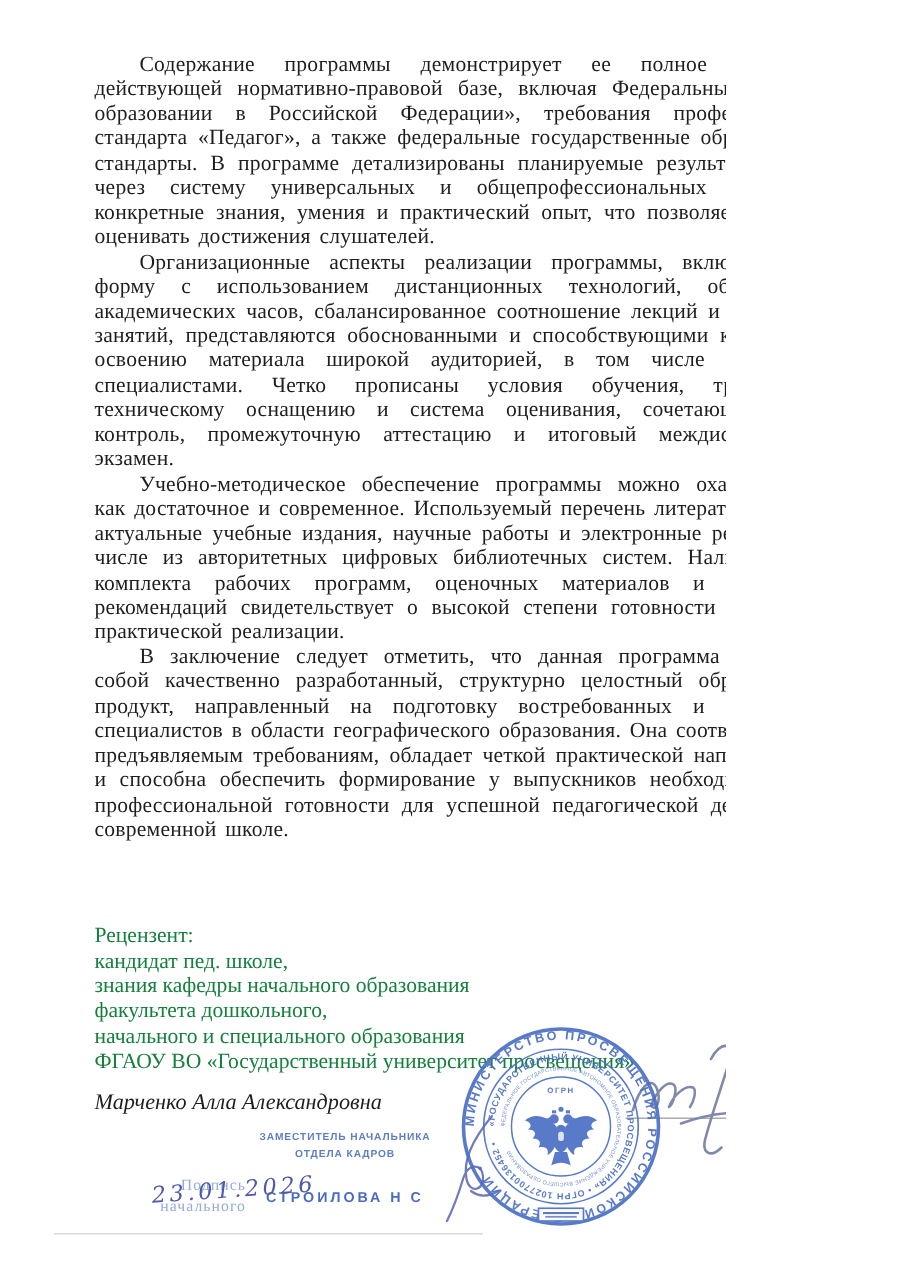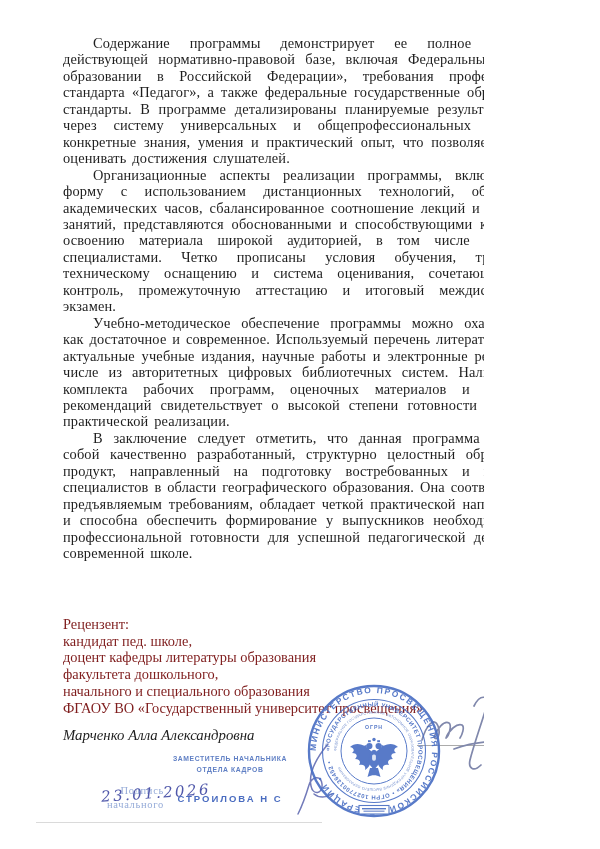--- a/index.html
+++ b/index.html
@@ -17,21 +17,21 @@
     font-size:14.4px;
     line-height:16.45px;
     text-align:justify;
     letter-spacing:0.15px;
     word-spacing:2px;
     color:#1e1e1e;
   }
   .doc-body p{margin:0;text-indent:30px;}
   .reviewer-block{
     position:absolute;left:63px;top:616px;width:480px;
-    font-size:14.4px;line-height:16.7px;color:#7f1d1d;
+    font-size:14.4px;line-height:16.7px;color:#15803d;
   }
   .reviewer-block div{white-space:nowrap;}
   .reviewer-name{
     position:absolute;left:63px;top:727px;
     font-size:14.8px;color:#1e1e1e;white-space:nowrap;font-style:italic;
   }
   
   .verify-label{
     position:absolute;left:88px;top:784px;width:76px;
     text-align:right;
@@ -76,21 +76,21 @@
   <div class="doc-body">
     <p>Содержание программы демонстрирует ее полное соответствие действующей нормативно-правовой базе, включая Федеральный закон «Об образовании в Российской Федерации», требования профессионального стандарта «Педагог», а также федеральные государственные образовательные стандарты. В программе детализированы планируемые результаты обучения через систему универсальных и общепрофессиональных компетенций, конкретные знания, умения и практический опыт, что позволяет объективно оценивать достижения слушателей.</p>
     <p>Организационные аспекты реализации программы, включая заочную форму с использованием дистанционных технологий, объем в 620 академических часов, сбалансированное соотношение лекций и практических занятий, представляются обоснованными и способствующими качественному освоению материала широкой аудиторией, в том числе работающими специалистами. Четко прописаны условия обучения, требования к техническому оснащению и система оценивания, сочетающая текущий контроль, промежуточную аттестацию и итоговый междисциплинарный экзамен.</p>
     <p>Учебно-методическое обеспечение программы можно охарактеризовать как достаточное и современное. Используемый перечень литературы включает актуальные учебные издания, научные работы и электронные ресурсы, в том числе из авторитетных цифровых библиотечных систем. Наличие полного комплекта рабочих программ, оценочных материалов и методических рекомендаций свидетельствует о высокой степени готовности программы к практической реализации.</p>
     <p>В заключение следует отметить, что данная программа представляет собой качественно разработанный, структурно целостный образовательный продукт, направленный на подготовку востребованных и компетентных специалистов в области географического образования. Она соответствует всем предъявляемым требованиям, обладает четкой практической направленностью и способна обеспечить формирование у выпускников необходимого уровня профессиональной готовности для успешной педагогической деятельности в современной школе.</p>
   </div>
 
   <div class="reviewer-block">
     <div>Рецензент:</div>
     <div>кандидат пед. школе,</div>
-    <div>доцент кафедры литературы образования</div>
+    <div>знания кафедры начального образования</div>
     <div>факультета дошкольного,</div>
     <div>начального и специального образования</div>
     <div>ФГАОУ ВО «Государственный университет просвещения»</div>
   </div>
 
   <div class="reviewer-name">Марченко Алла Александровна</div>
 
   <div class="verify-label">
     <div>Подпись</div>
     <div>начального</div>

